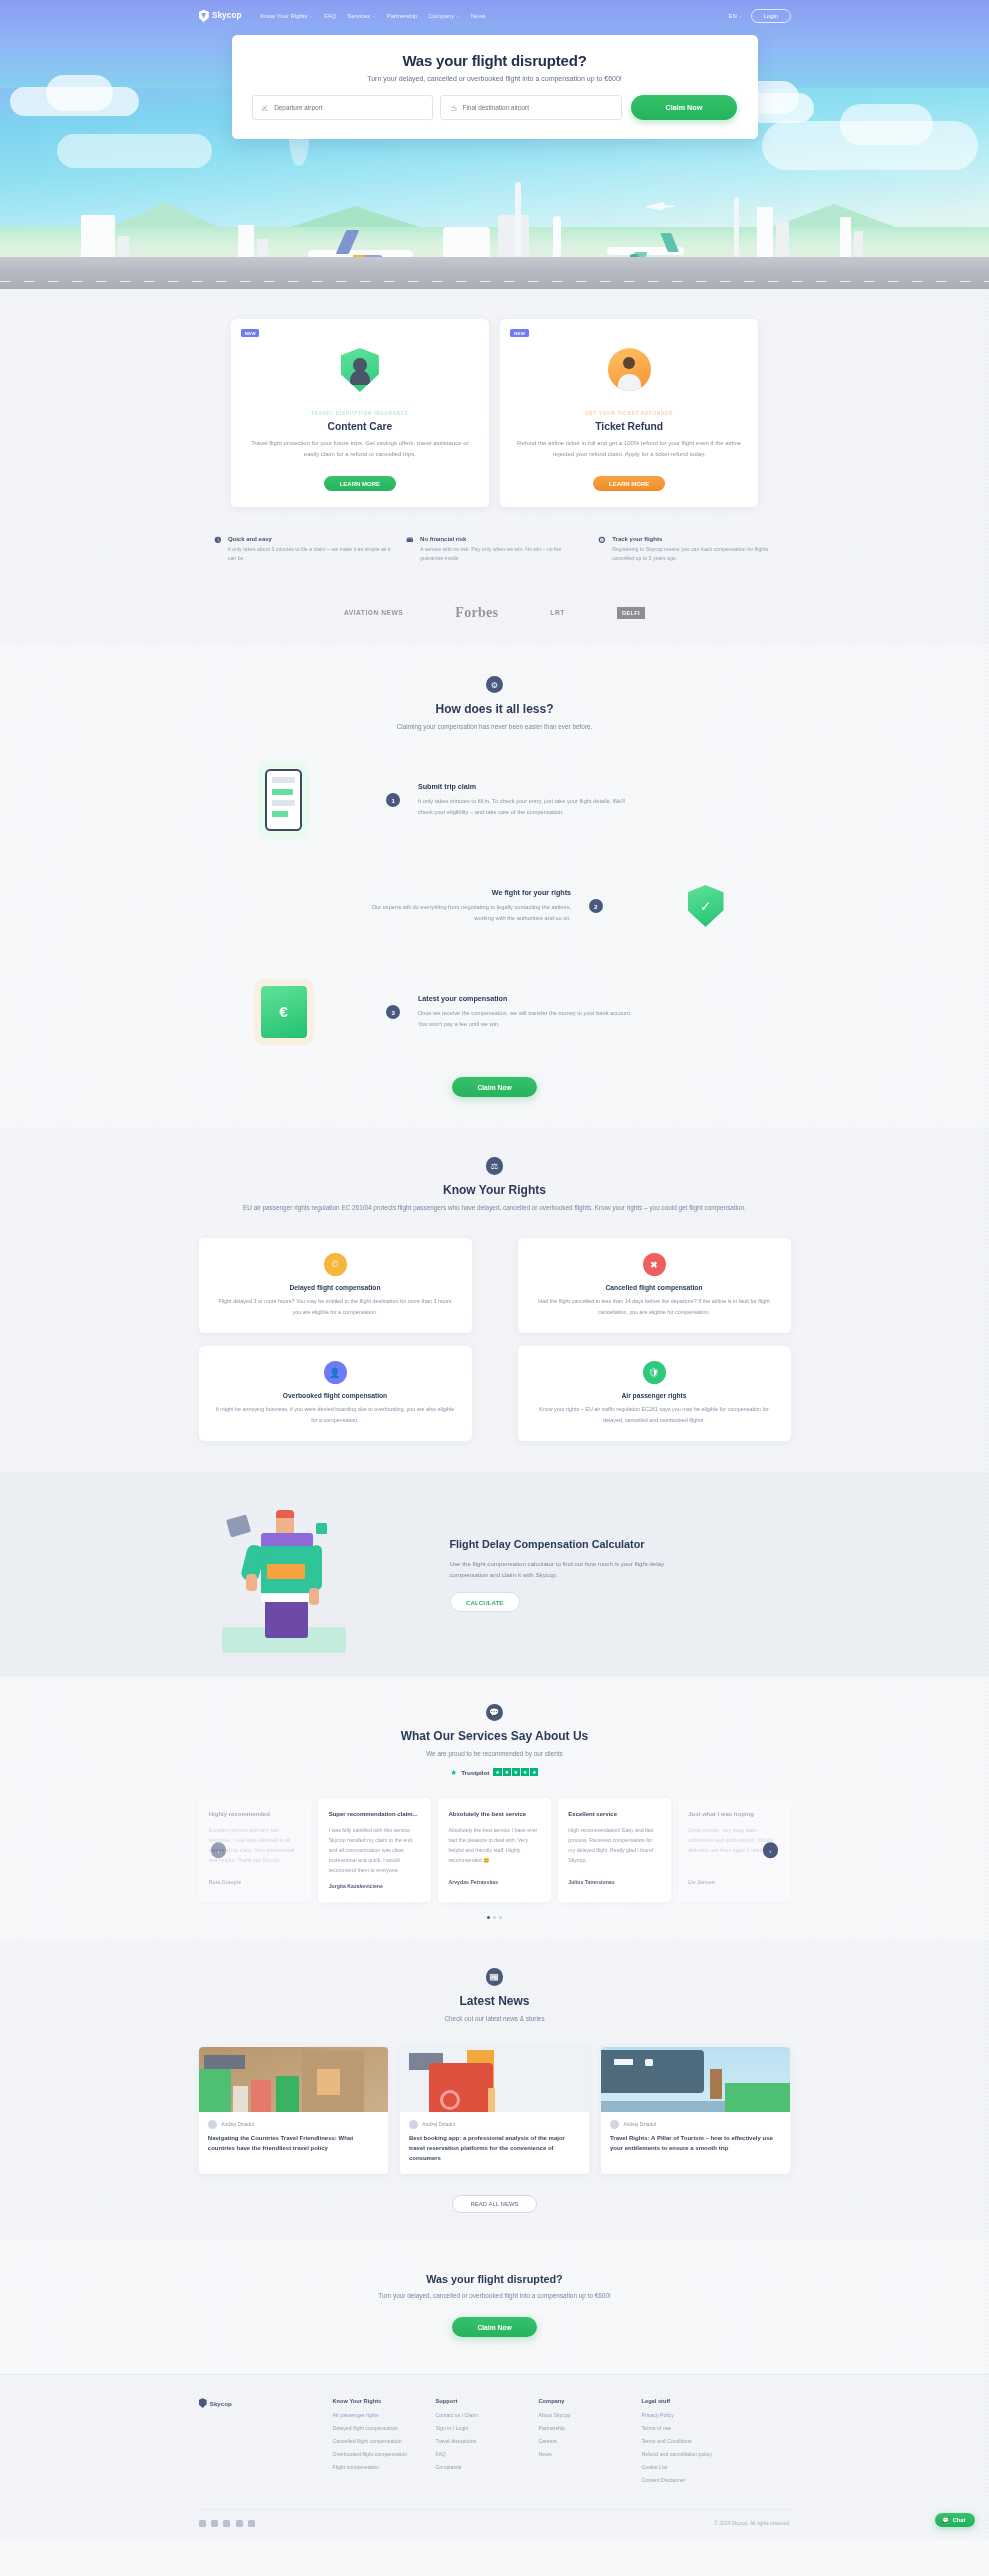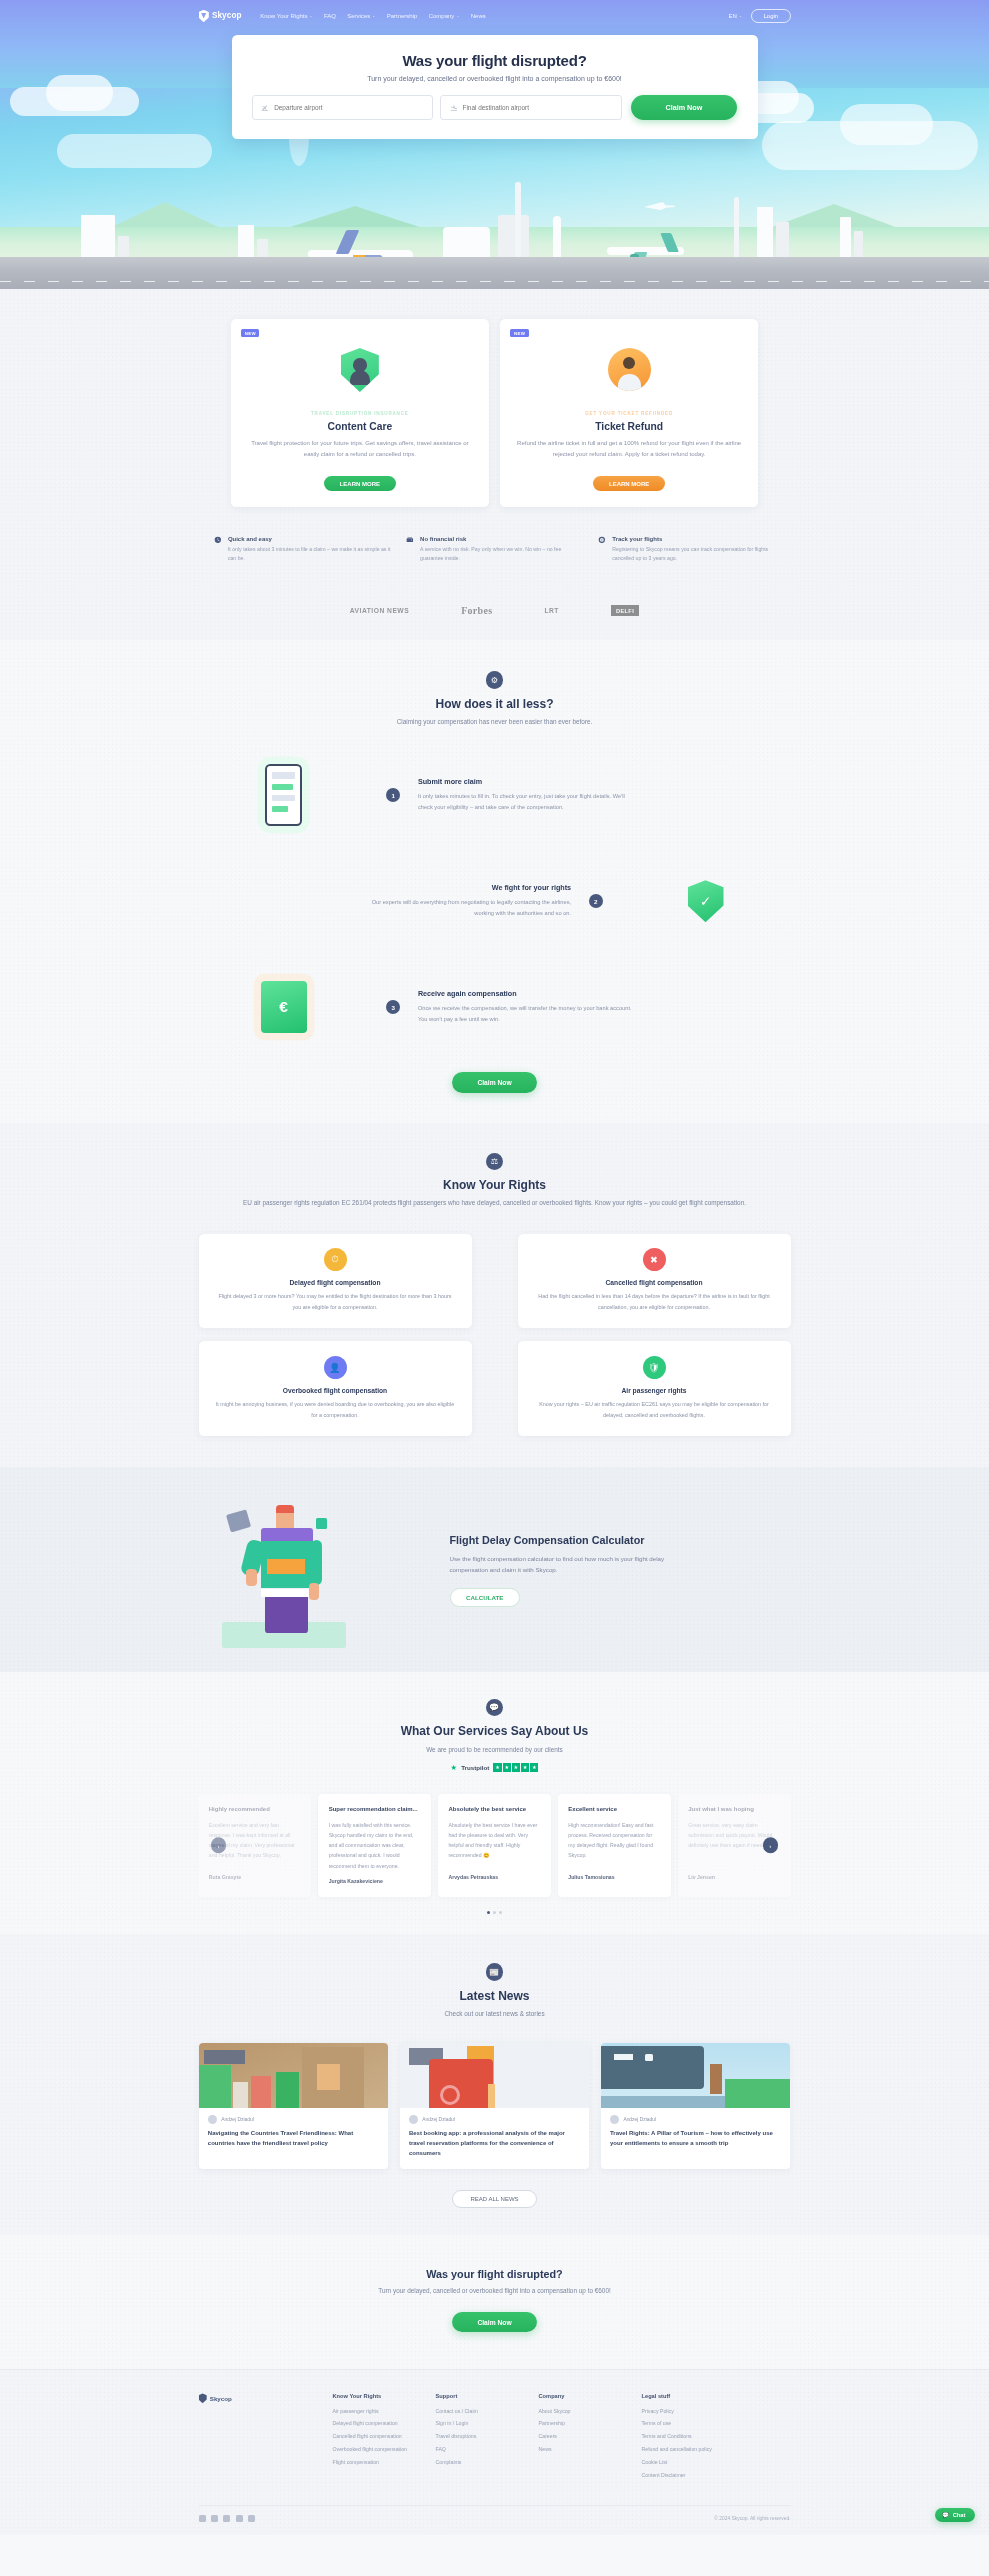--- a/index.html
+++ b/index.html
@@ -152,21 +152,21 @@
   .trust-row { display:flex; justify-content:space-between; margin-top:29px; gap:15.5px; padding:0 15.5px; }
   .trust { display:flex; gap:6.2px; width:191px; }
   .trust-ico { width:7.7px; height:7.7px; flex:none; color:#4b5a80; }
   .trust-h { font-size:6px; font-weight:700; color:#46536f; margin-bottom:3.1px; }
   .trust-p { font-size:5.2px; color:#98a0b4; line-height:1.8; }
 
   
   .press { background:#f2f4f7; padding:17.5px 0 24px; }
   .press-row { display:flex; align-items:center; justify-content:center; gap:52px; opacity:.55; }
   .press-item { font-size:10.3px; color:#4a4a4a; letter-spacing:0.3px; }
-  .press-item.serif { font-family:"Liberation Serif", serif; font-size:10px; font-weight:700; }
+  .press-item.serif { font-family:"Liberation Serif", serif; font-size:14px; font-weight:700; }
   .press-item.small { font-size:6.7px; font-weight:700; letter-spacing:0.5px; }
   .press-item.box { background:#3c3c3c; color:#fff; font-size:5.7px; padding:2.6px 5.2px; font-weight:700; }
 
   
   .band-how { background:#f7f8fa; padding:31px 0 30px; }
   .steps { margin-top:27px; }
   .step { display:flex; align-items:center; gap:17.5px; margin-bottom:24px; }
   .step.rev { flex-direction:row-reverse; }
   .step-art {
     width:170px; height:82px; display:flex; align-items:center; justify-content:center; flex:none;
@@ -480,21 +480,21 @@
           <div class="step-art">
             <div class="phone-art">
               <i style="top:6.2px;width:23px;background:#dfe5ee;"></i>
               <i style="top:17.5px;width:20.6px;background:#64dfa0;"></i>
               <i style="top:29px;width:23px;background:#dfe5ee;"></i>
               <i style="top:40px;width:15.5px;background:#64dfa0;"></i>
             </div>
           </div>
           <div class="step-num">1</div>
           <div class="step-body right">
-            <div class="step-h">Submit more claim</div>
+            <div class="step-h">Submit trip claim</div>
             <div class="step-p">It only takes minutes to fill in. To check your entry, just take your flight details. We'll check your eligibility – and take care of the compensation.</div>
           </div>
         </div>
 
         <div class="step rev">
           <div class="step-art">
             <div class="shield-art">
                 <span>✓</span>
               </div>
           </div>
@@ -504,21 +504,21 @@
             <div class="step-p">Our experts will do everything from negotiating to legally contacting the airlines, working with the authorities and so on.</div>
           </div>
         </div>
 
         <div class="step">
           <div class="step-art">
             <div class="money-art"></div>
           </div>
           <div class="step-num">3</div>
           <div class="step-body right">
-            <div class="step-h">Receive again compensation</div>
+            <div class="step-h">Latest your compensation</div>
             <div class="step-p">Once we receive the compensation, we will transfer the money to your bank account. You won't pay a fee until we win.</div>
           </div>
         </div>
 
       </div>
 
       <div class="center-btn-wrap">
         <button class="green-pill">Claim Now</button>
       </div>
     </div>

